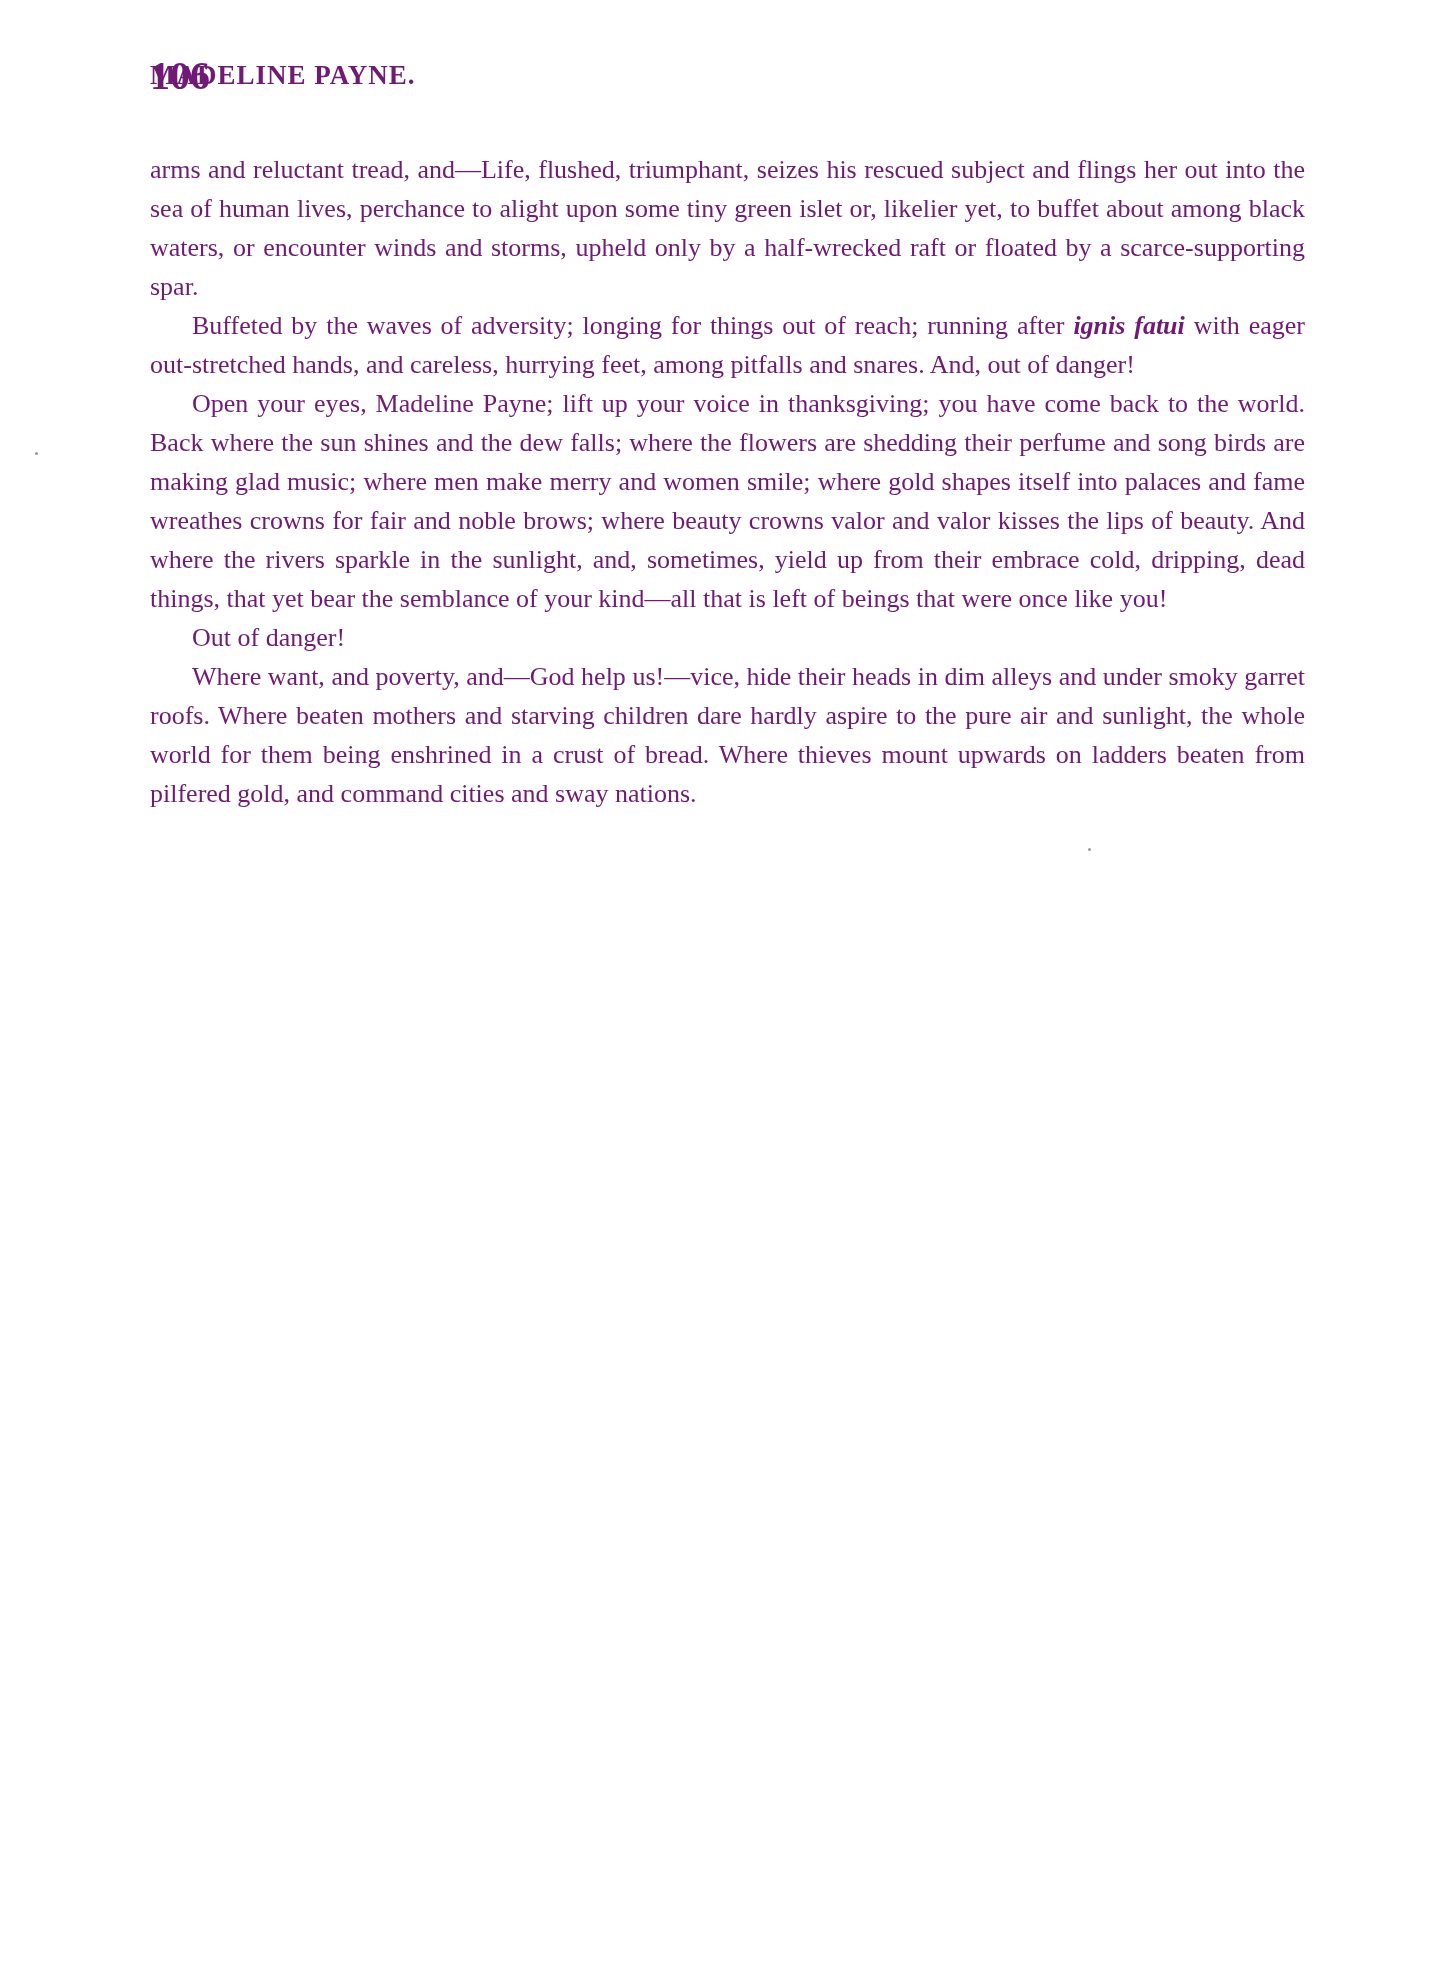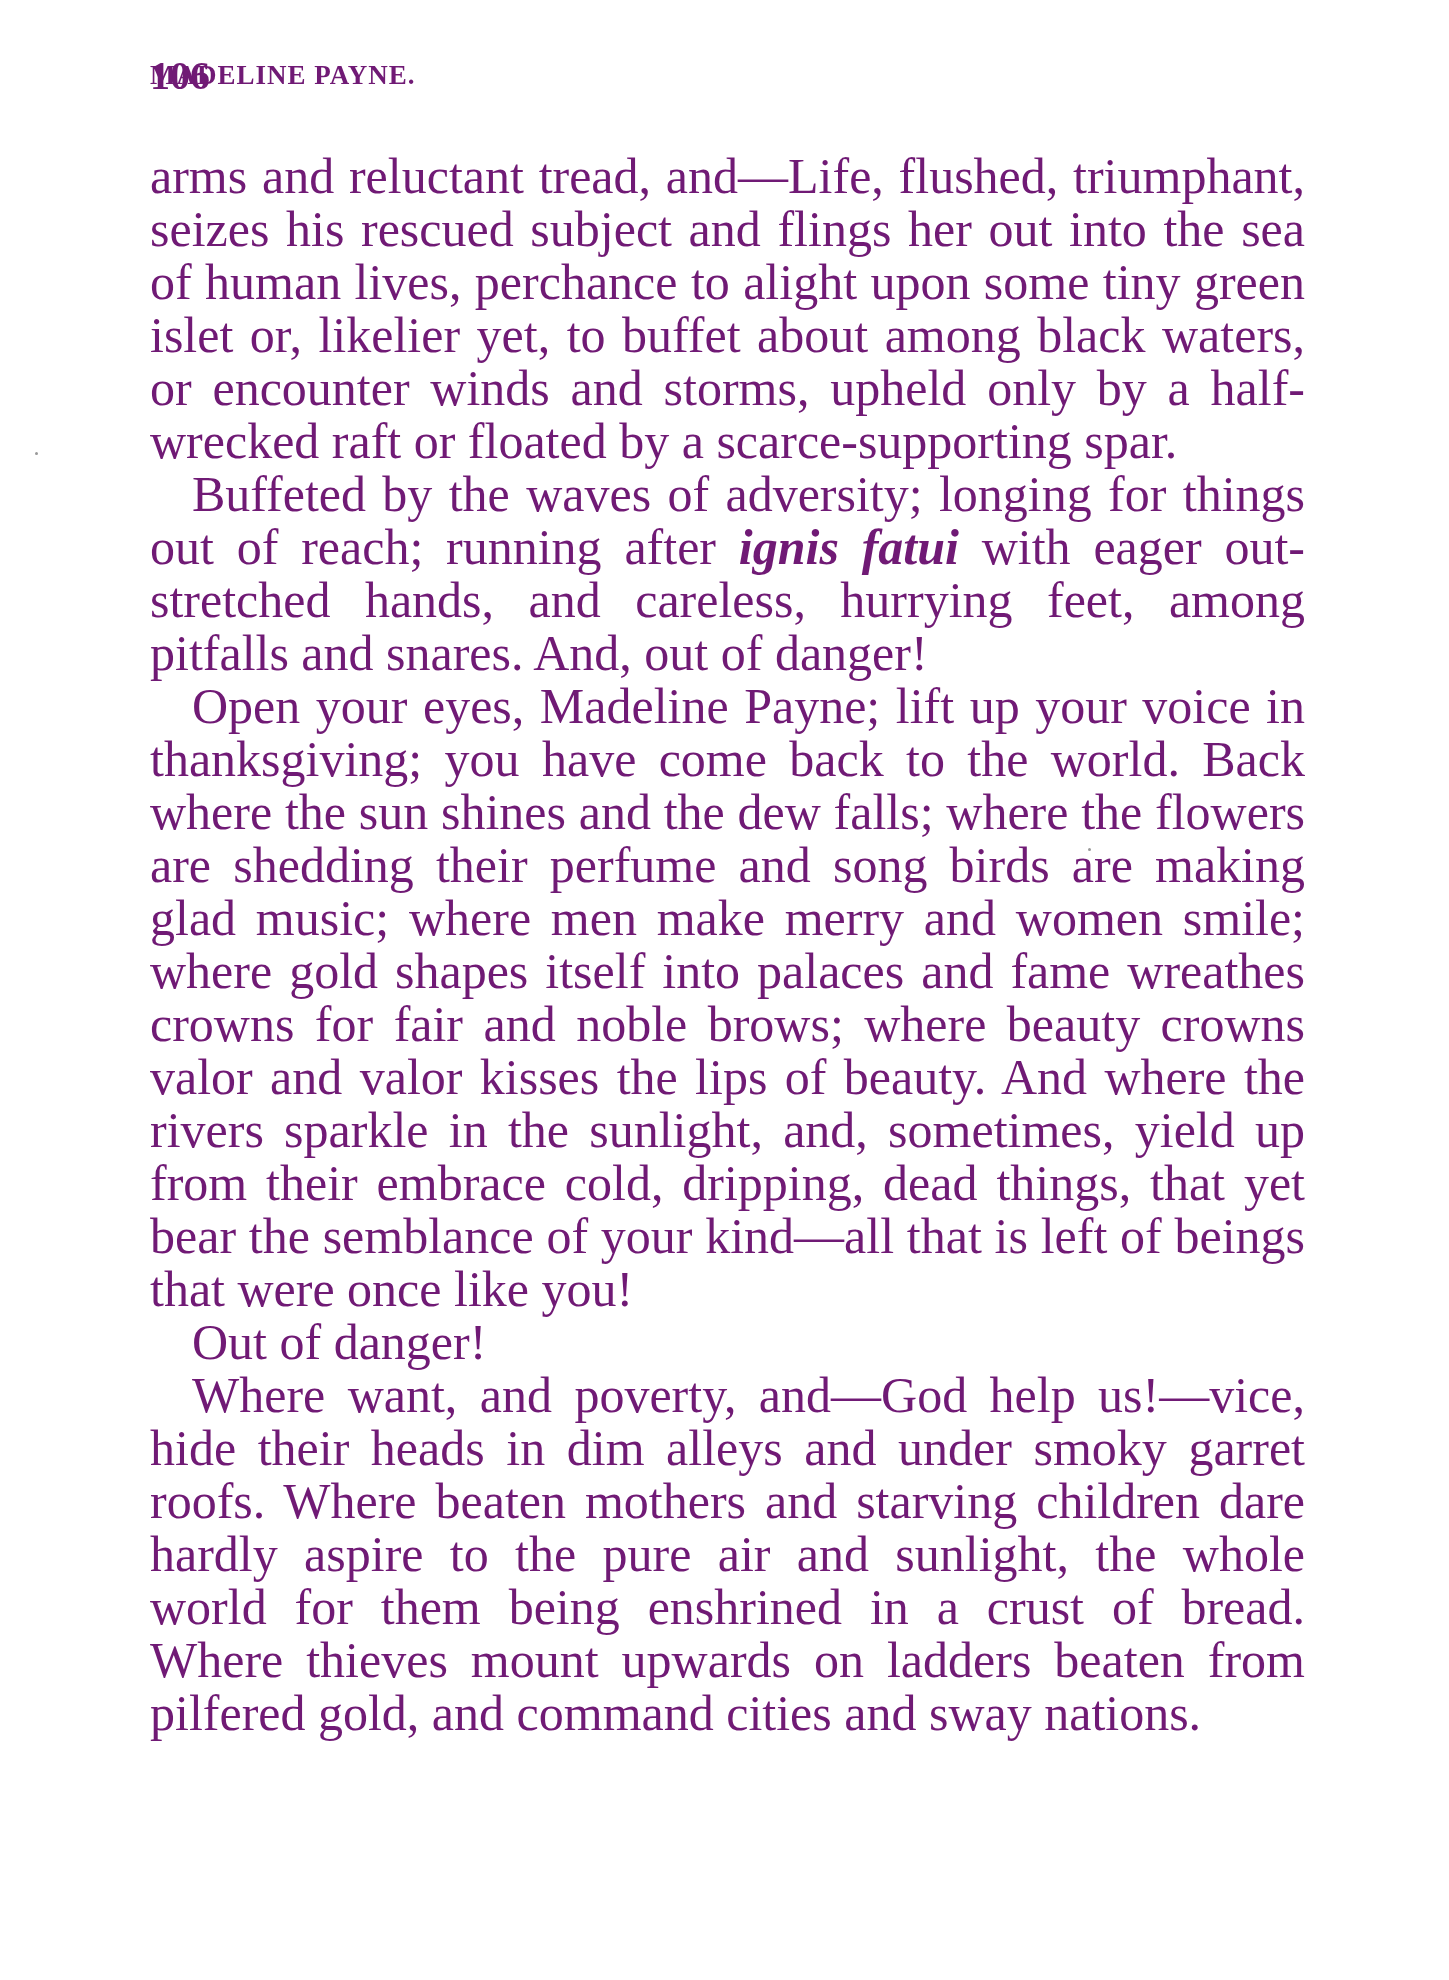--- a/index.html
+++ b/index.html
@@ -1,21 +1,21 @@
 <!DOCTYPE html>
 <html><head>
 <meta charset="utf-8">
 <style>
   html, body { margin: 0; padding: 0; background: #ffffff; }
   body { width: 1449px; height: 1980px; position: relative; overflow: hidden; }
   .page { position: absolute; left: 0; top: 0; width: 1154px; height: 1980px; background: #fff; color: #701a75; font-family: "Liberation Serif", "DejaVu Serif", serif; }
   .header { position: absolute; top: 52px; left: 150px; width: 1170px; height: 60px; }
   .page-number { position: absolute; left: 0; top: 0; font-size: 40px; font-weight: bold; }
   .running-title { position: absolute; left: 0; right: 16px; top: 8px; text-align: left; font-size: 27px; font-weight: bold; letter-spacing: 1px; }
-  .body { position: absolute; left: 150px; top: 150px; width: 1155px; font-size: 50px; line-height: 53px; text-align: justify; }
+  .body { position: absolute; left: 150px; top: 150px; width: 1155px; font-size: 26px; line-height: 39px; text-align: justify; }
   .body p { margin: 0; text-indent: 42px; }
   .body p.first { text-indent: 0; }
   .body em { font-style: italic; font-weight: bold; }
   .speck { position: absolute; width: 3px; height: 3px; background: #999; border-radius: 50%; }
 </style>
 </head>
 <body>
 
 <div class="page">
   <div class="header">

